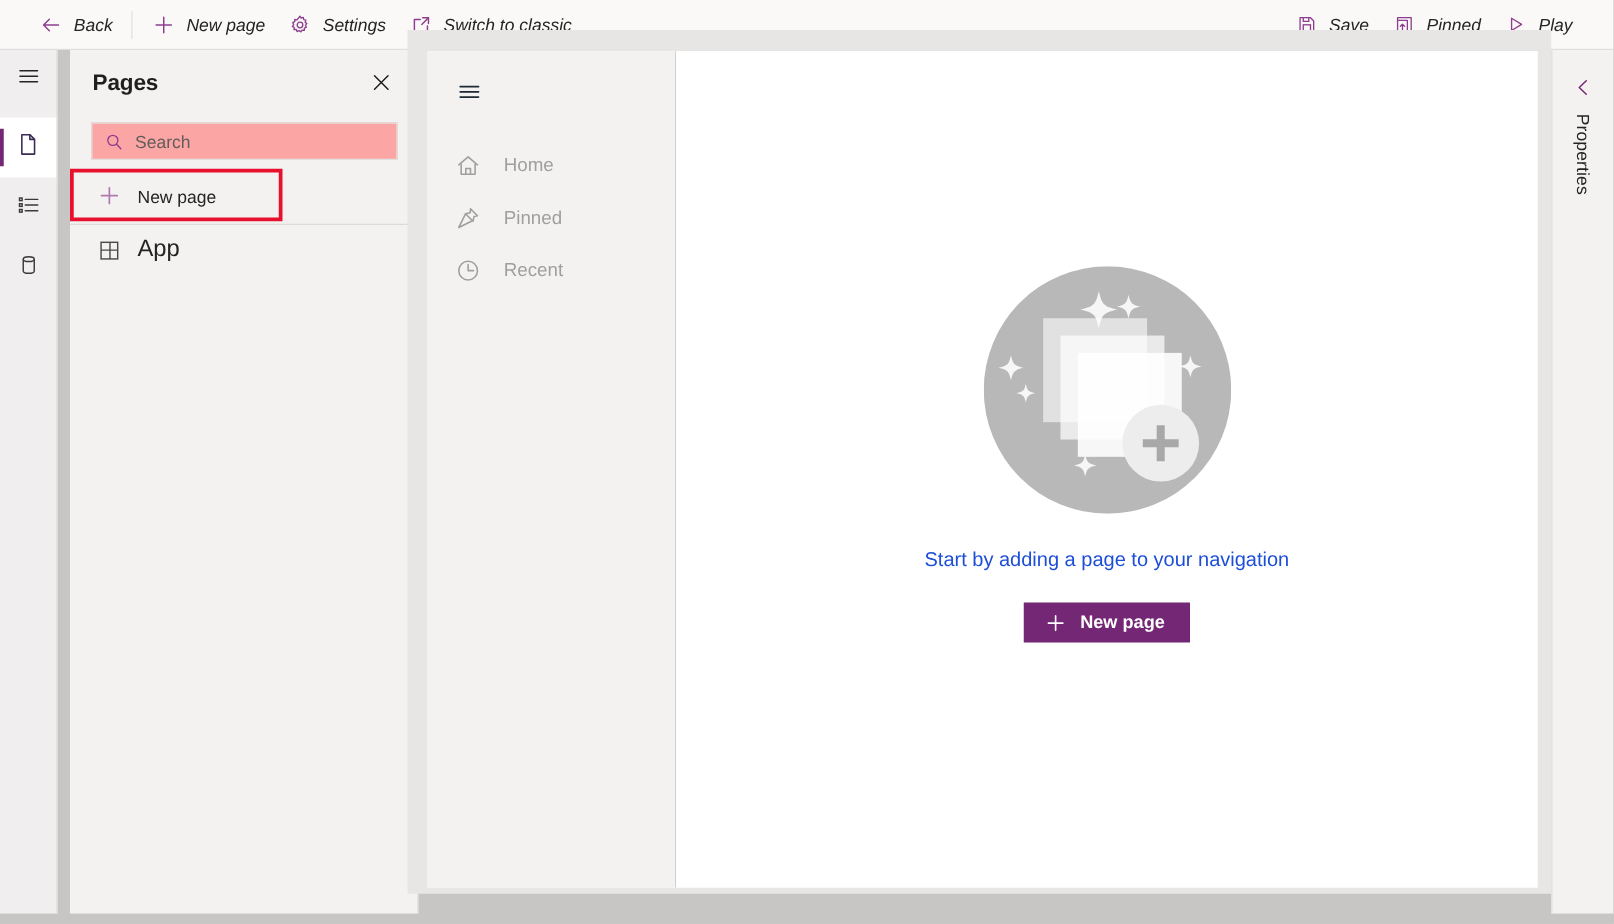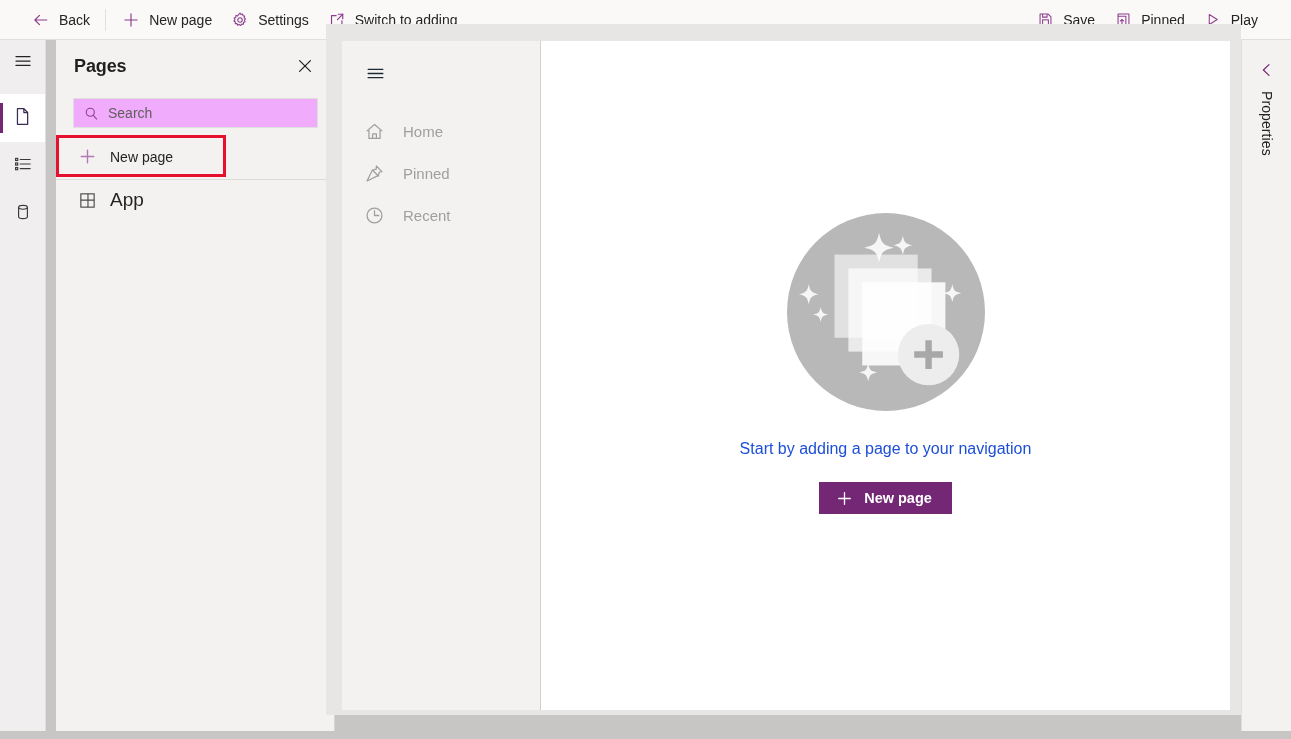--- a/index.html
+++ b/index.html
@@ -23,20 +23,21 @@
   .topbar {
     position: absolute;
     left: 0; top: 0;
     width: 1291px;
     height: 40px;
     background: #faf9f8;
     border-bottom: 1px solid #e1dfdd;
     box-sizing: border-box;
     display: flex;
     align-items: center;
+    font-style: italic;
   }
   .topbar-left {
     display: flex;
     align-items: center;
     padding-left: 22px;
   }
   .topbar-right {
     display: flex;
     align-items: center;
     margin-left: auto;
@@ -131,21 +132,21 @@
     width: 26px; height: 26px;
     display: flex; align-items: center; justify-content: center;
     color: #201f1e;
     cursor: default;
   }
   .search-wrap { padding: 6px 16px 0 17px; }
   .searchbox {
     display: flex;
     align-items: center;
     height: 30px;
-    background: #f0abfc;
+    background: #fca5a5;
     border: 1px solid #e1dfdd;
     box-sizing: border-box;
     padding-left: 10px;
   }
   .searchbox .sico { color: #8e3d8e; display: flex; margin-right: 9px; }
   .searchbox input {
     border: 0;
     outline: none;
     background: transparent;
     font-family: "Liberation Sans", sans-serif;
@@ -364,21 +365,21 @@
       </div>
 
       <div class="cmd">
         <span class="ico">
           <svg width="18" height="18" viewBox="0 0 20 20" fill="none" stroke="currentColor" stroke-width="1.3">
             <path d="M15.5 10.8v5.1H3.9V5.2h5.2" stroke-linecap="round" stroke-linejoin="round"></path>
             <path d="M11.3 3.6h5.1v5.1" stroke-linecap="round" stroke-linejoin="round"></path>
             <path d="M16.4 3.6l-5.9 5.9" stroke-linecap="round"></path>
           </svg>
         </span>
-        <span class="lbl">Switch to adding</span>
+        <span class="lbl">Switch to classic</span>
       </div>
     </div>
 
     <div class="topbar-right">
       <div class="cmd">
         <span class="ico">
           <svg width="17" height="17" viewBox="0 0 20 20" fill="none" stroke="currentColor" stroke-width="1.25">
             <path d="M3.6 3.6h9.6l3.2 3.2v9.6H3.6z" stroke-linejoin="round"></path>
             <rect x="6.6" y="10.4" width="6.8" height="6"></rect>
             <path d="M6.6 3.6v3.6h5.2V3.6"></path>

